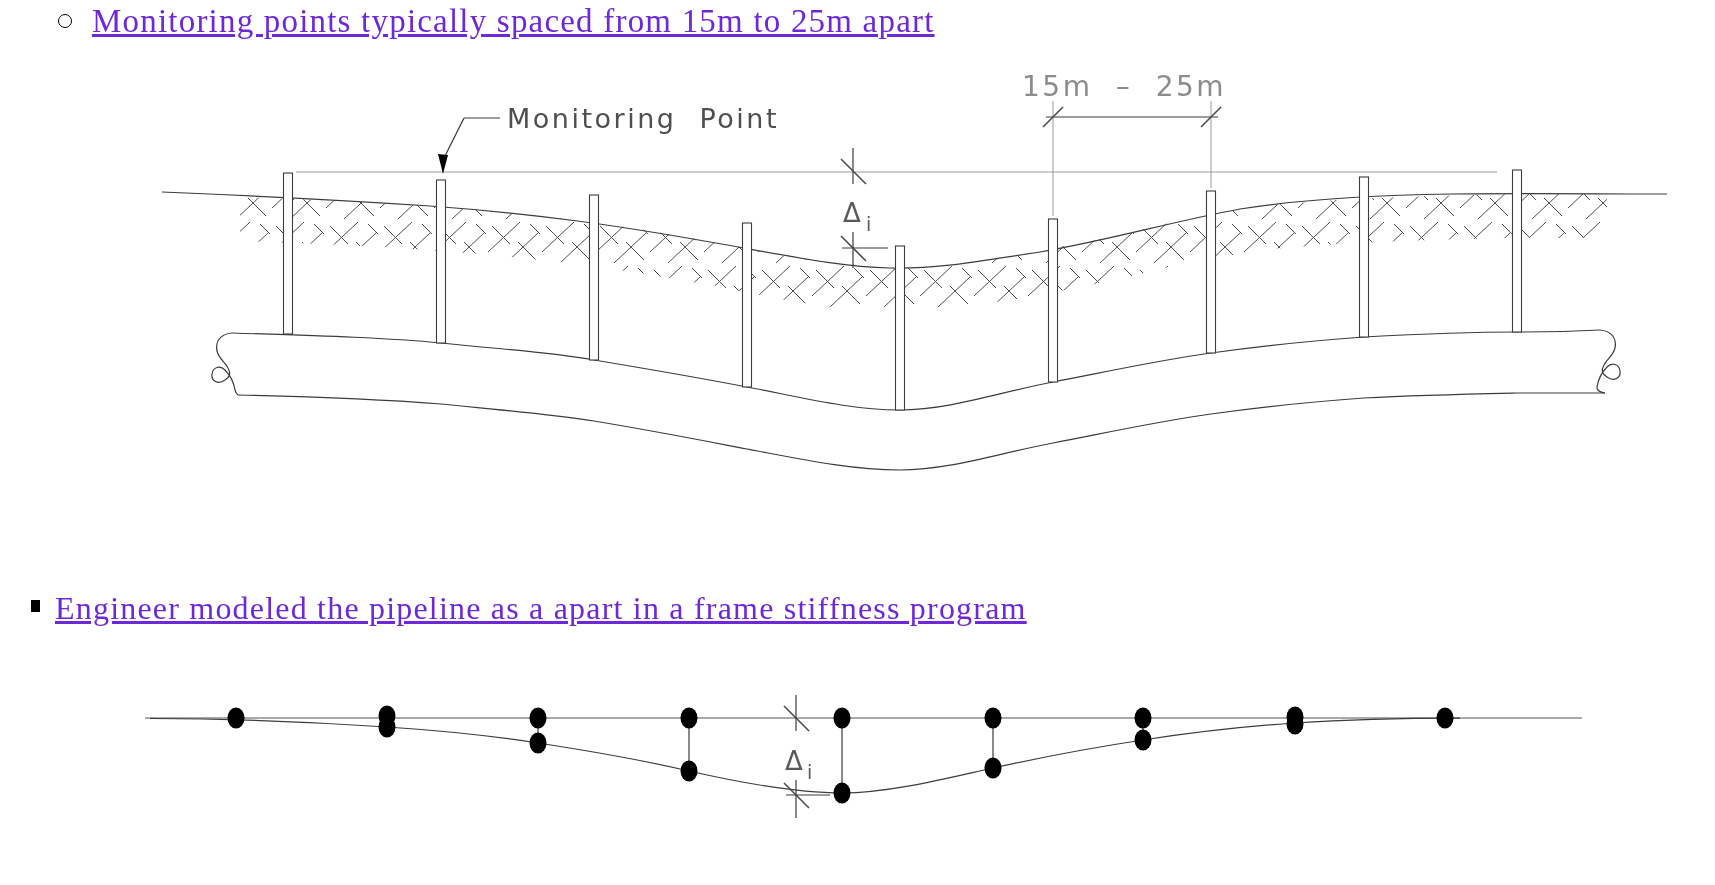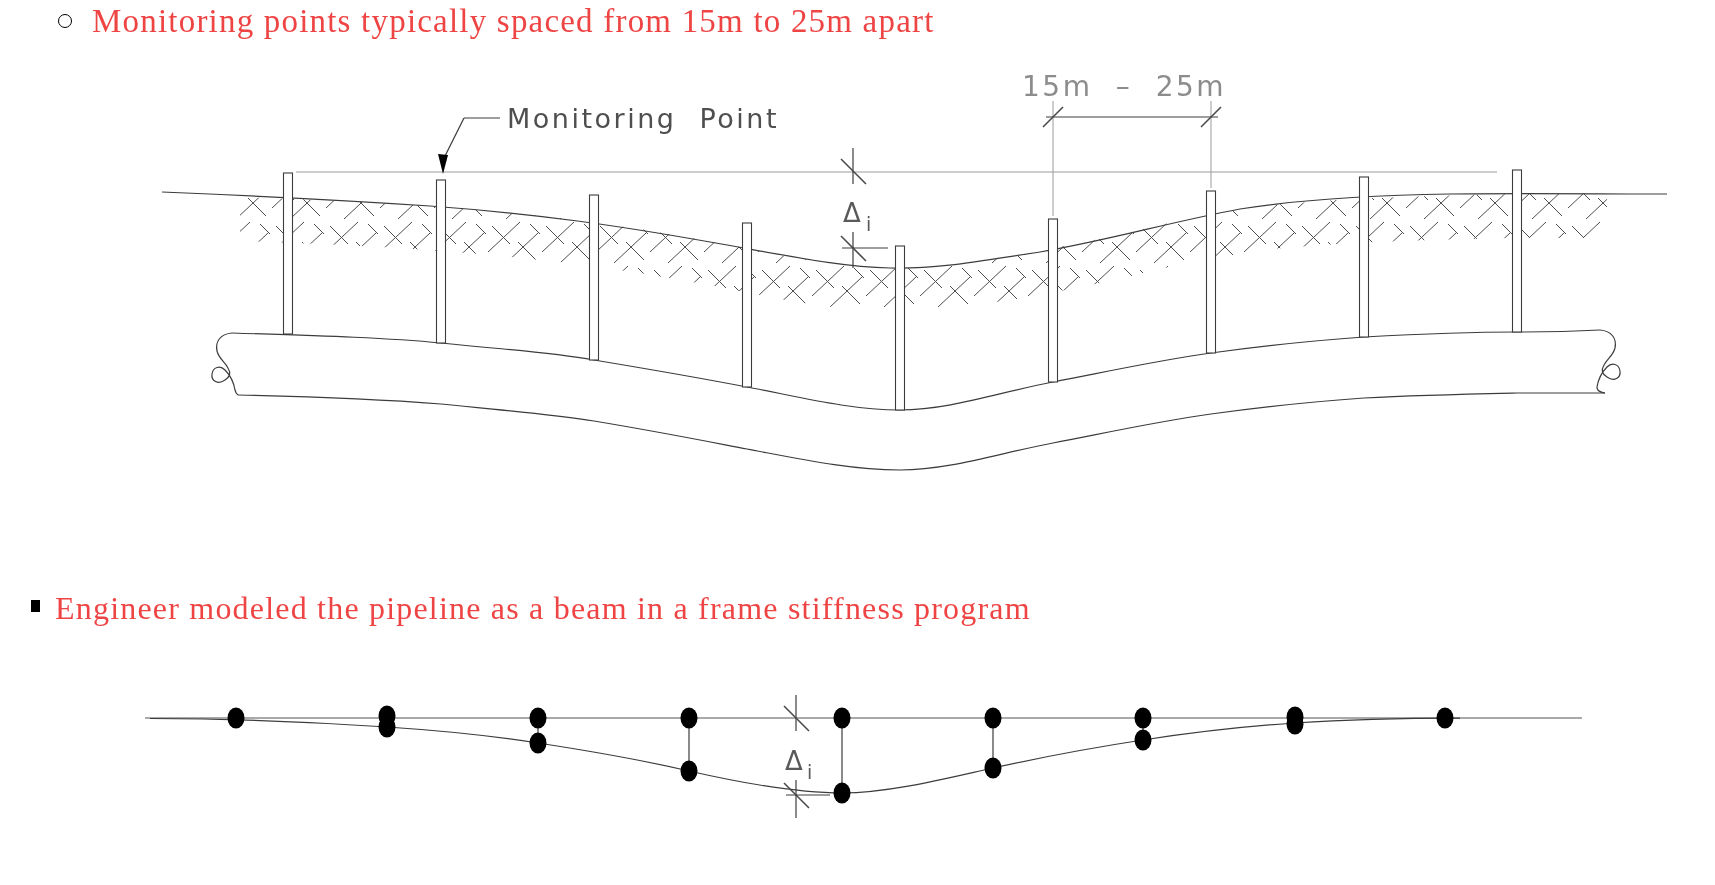--- a/index.html
+++ b/index.html
@@ -1,20 +1,20 @@
 <!DOCTYPE html>
 <html><head>
 <meta charset="utf-8">
 <style>
   html,body{margin:0;padding:0;background:#ffffff;}
   .slide{position:relative;width:1715px;height:885px;background:#ffffff;overflow:hidden;
          font-family:"Liberation Serif",serif;color:#000;}
   .drawing-layer{position:absolute;left:0;top:0;}
   .bullet-row{position:absolute;white-space:nowrap;}
-  .bullet-text{font-family:"Liberation Serif",serif;color:#ef4444;letter-spacing:1.2px;}
+  .bullet-text{font-family:"Liberation Serif",serif;color:#6d28d9;letter-spacing:1.2px;text-decoration:underline;}
   .b1 .bullet-text{font-size:33px;line-height:38px;}
   .b2 .bullet-text{font-size:32px;line-height:38px;}
   .marker-circle{position:absolute;width:12px;height:12px;border:1.6px solid #000;
                  border-radius:50%;background:transparent;}
   .marker-square{position:absolute;width:9px;height:12px;background:#000;}
   
   .ln-dark{stroke:#3c3c3c;stroke-width:1.2;fill:none;}
   .ln-med{stroke:#555555;stroke-width:1.1;fill:none;}
   .ln-light{stroke:#9b9b9b;stroke-width:1;fill:none;}
   .tick{stroke:#4a4a4a;stroke-width:1.6;fill:none;}
@@ -155,16 +155,16 @@
     </g>
   </svg>
 
   <div class="bullet-row b1" style="left:0;top:0;">
     <span class="marker-circle" style="left:58px;top:14px;"></span>
     <span class="bullet-text" style="position:absolute;left:92px;top:2px;">Monitoring points typically spaced from 15m to 25m apart</span>
   </div>
 
   <div class="bullet-row b2" style="left:0;top:0;">
     <span class="marker-square" style="left:31px;top:600px;"></span>
-    <span class="bullet-text" style="position:absolute;left:55px;top:589px;">Engineer modeled the pipeline as a beam in a frame stiffness program</span>
+    <span class="bullet-text" style="position:absolute;left:55px;top:589px;">Engineer modeled the pipeline as a apart in a frame stiffness program</span>
   </div>
 
 </div>
 
 </body></html>

